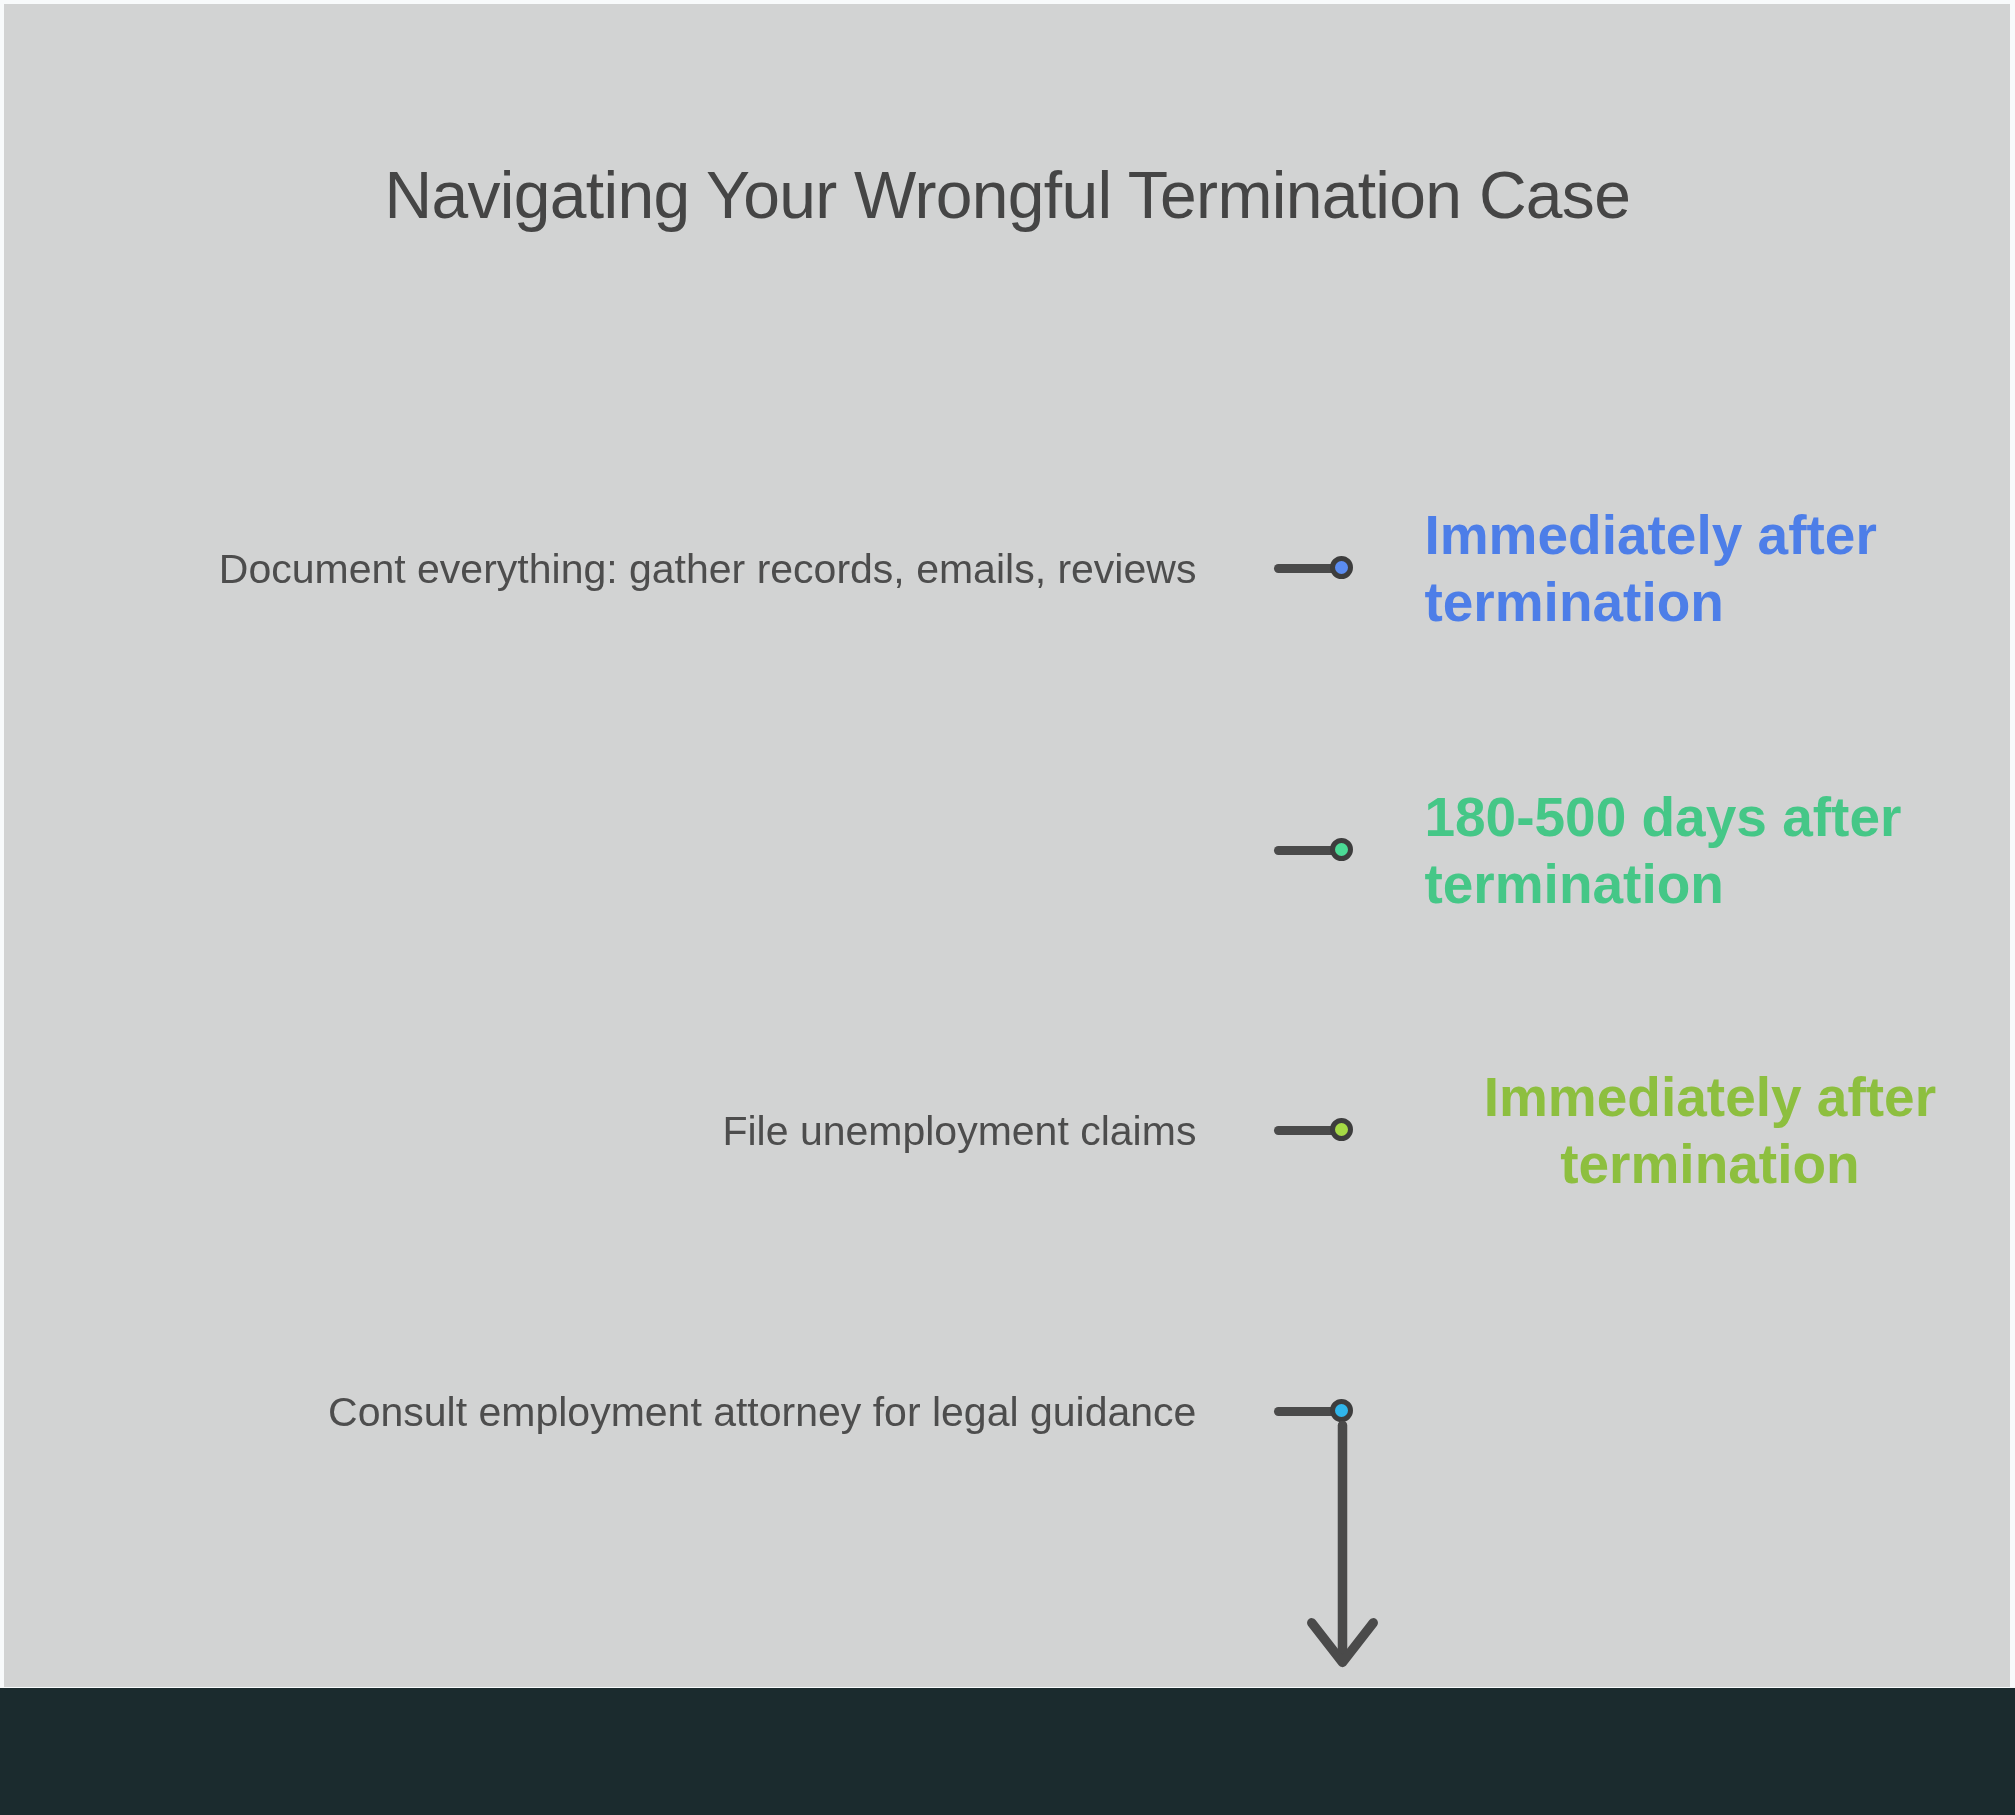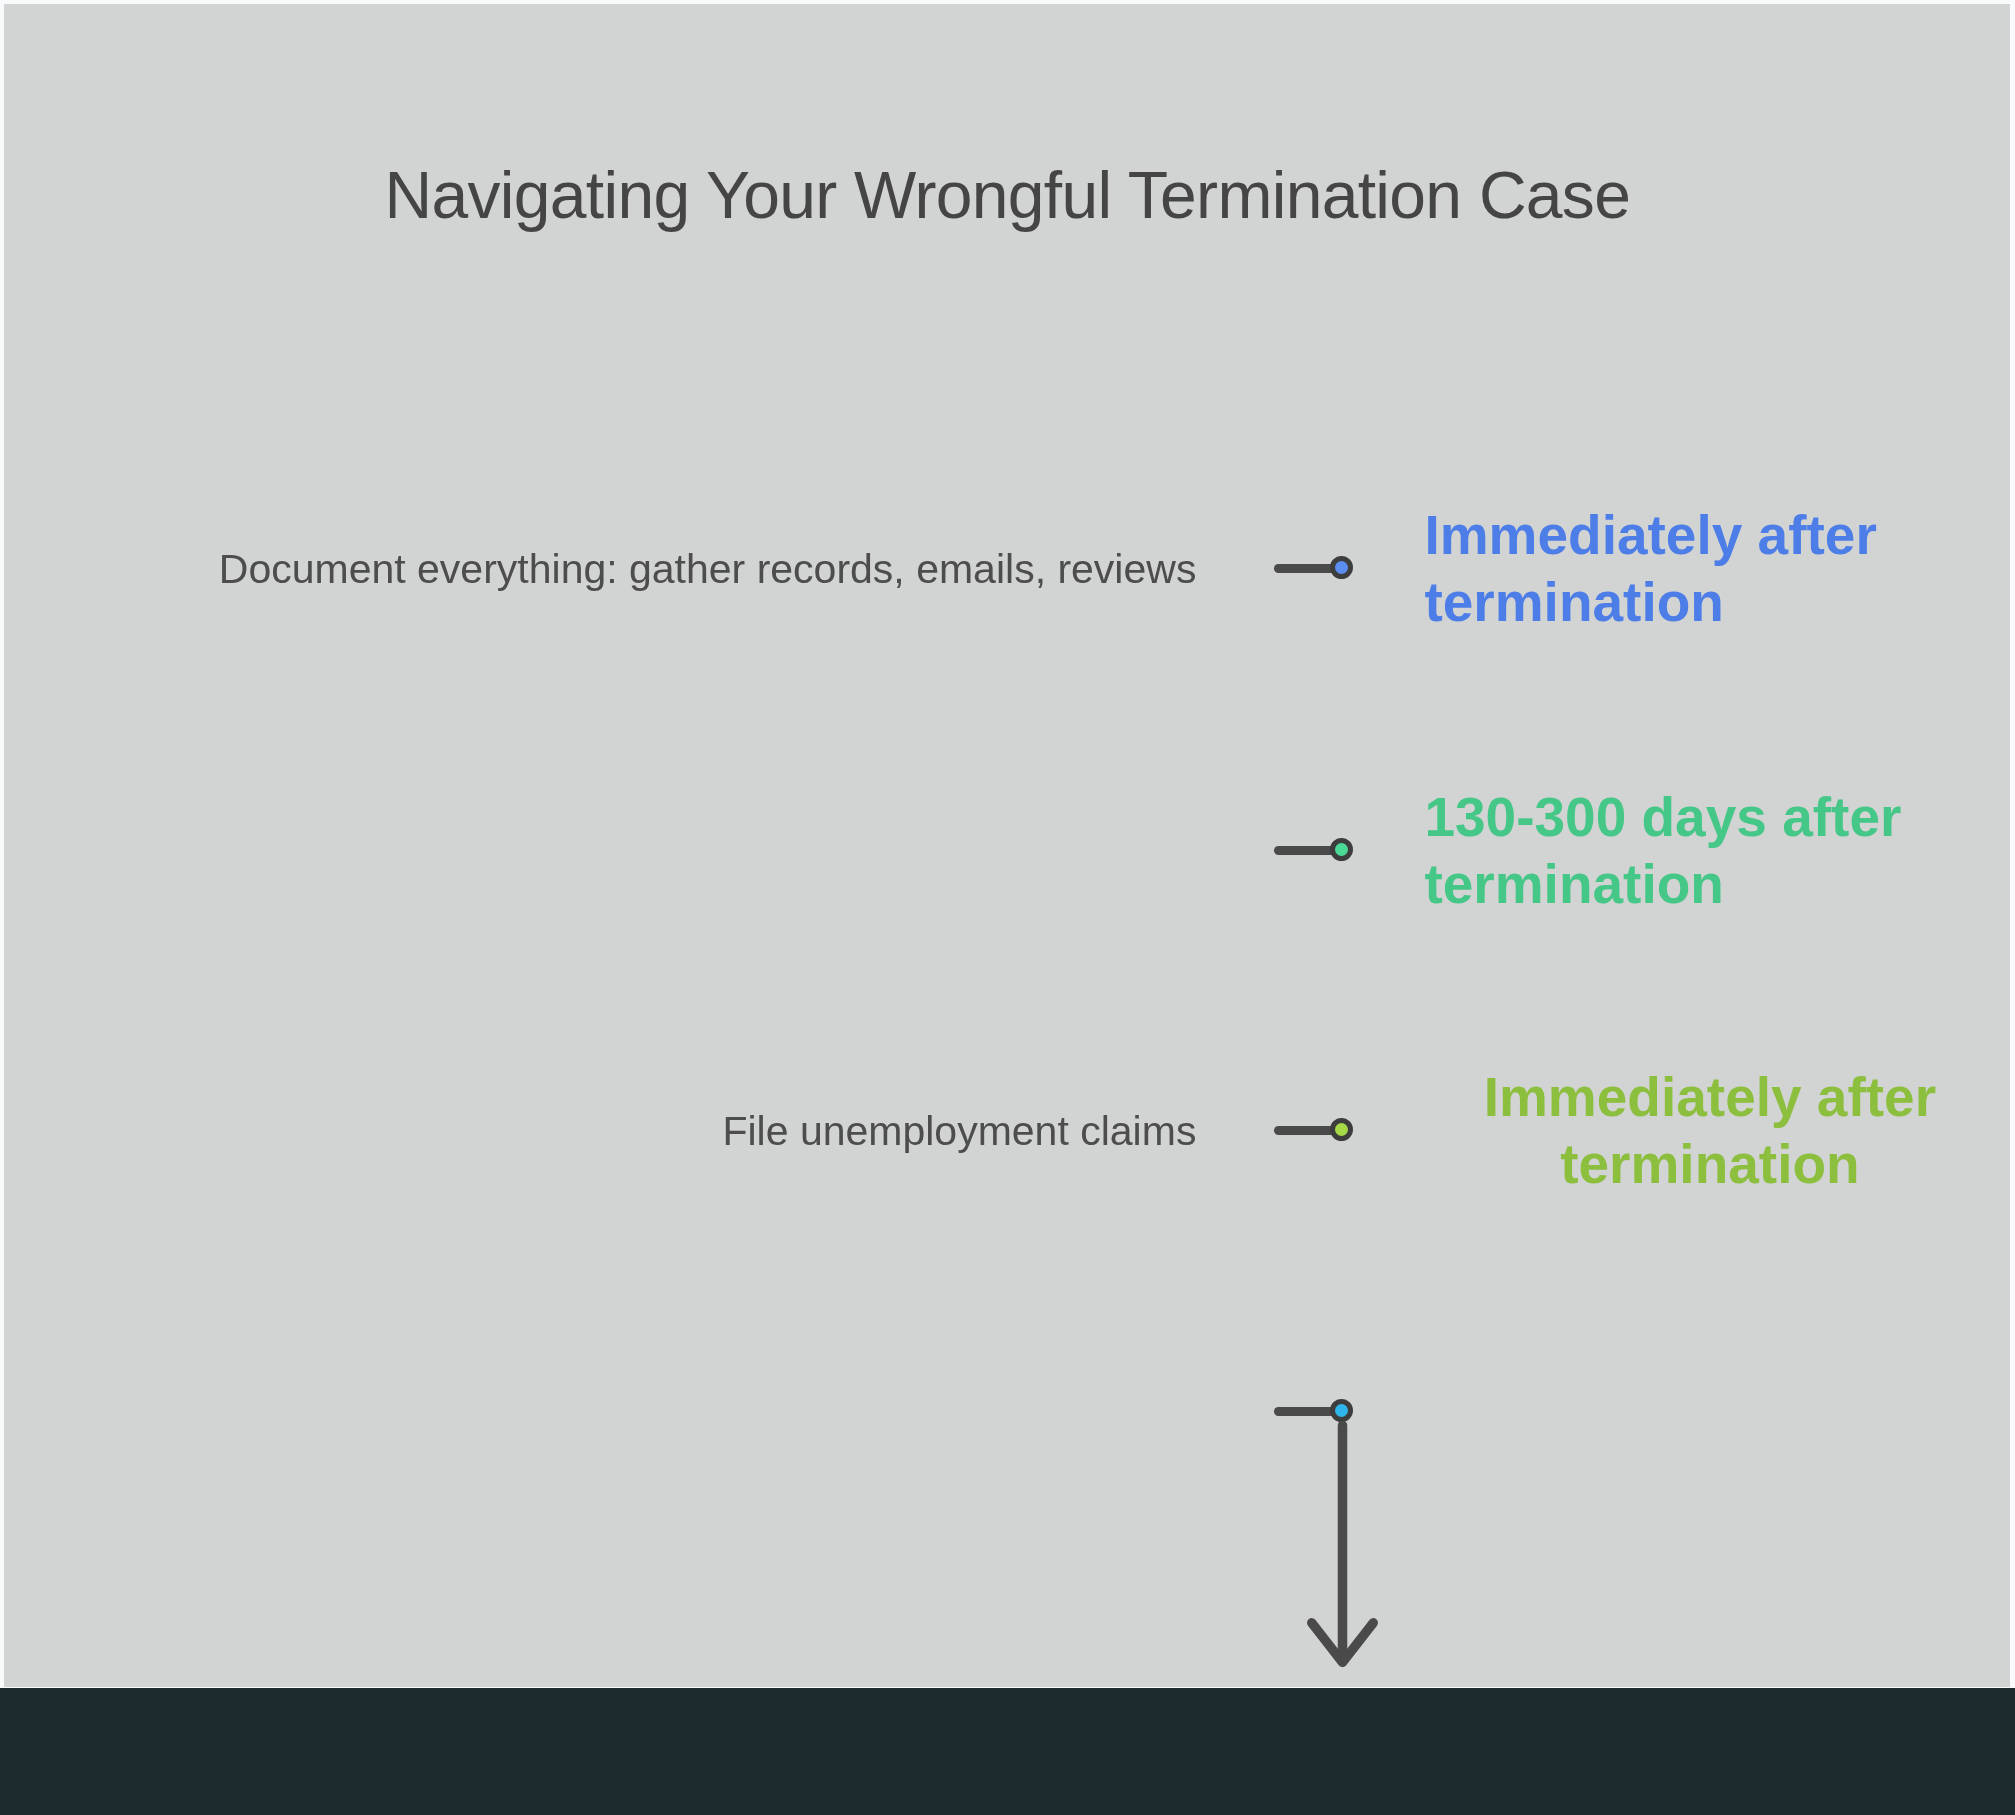--- a/index.html
+++ b/index.html
@@ -60,31 +60,32 @@
   <div class="row row-1">
     <div class="task">Document everything: gather records, emails, reviews</div>
     <div class="conn-line" style="background-color: rgb(74, 74, 74);"></div>
     <div class="dot" style="background-color: rgb(91, 140, 240); border-color: rgb(61, 61, 61);"></div>
     <div class="timing" style="color: rgb(77, 126, 232);">Immediately after termination</div>
   </div>
 
   <div class="row row-2">
     <div class="conn-line" style="background-color: rgb(74, 74, 74);"></div>
     <div class="dot" style="background-color: rgb(75, 218, 149); border-color: rgb(61, 61, 61);"></div>
-    <div class="timing" style="color: rgb(69, 199, 135);">130-300 days after termination</div>
+    <div class="timing" style="color: rgb(69, 199, 135);">180-500 days after termination</div>
   </div>
 
   <div class="row row-3">
     <div class="task">File unemployment claims</div>
     <div class="conn-line" style="background-color: rgb(74, 74, 74);"></div>
     <div class="dot" style="background-color: rgb(165, 217, 69); border-color: rgb(61, 61, 61);"></div>
     <div class="timing" style="color: rgb(141, 191, 63);">Immediately after termination</div>
   </div>
 
   <div class="row row-4">
+    <div class="task">Consult employment attorney for legal guidance</div>
     <div class="conn-line" style="background-color: rgb(74, 74, 74);"></div>
     <div class="dot" style="background-color: rgb(48, 181, 234); border-color: rgb(61, 61, 61);"></div>
   </div>
 
   <svg class="down-arrow" viewBox="0 0 132 350" style="stroke: rgb(74, 74, 74);">
     <line x1="66" y1="6" x2="66" y2="324" fill="none" stroke-width="13" stroke-linecap="round"></line>
     <polyline points="24,276 66,330 108,276" fill="none" stroke-width="13" stroke-linecap="round" stroke-linejoin="round"></polyline>
   </svg>
 
 </div>

